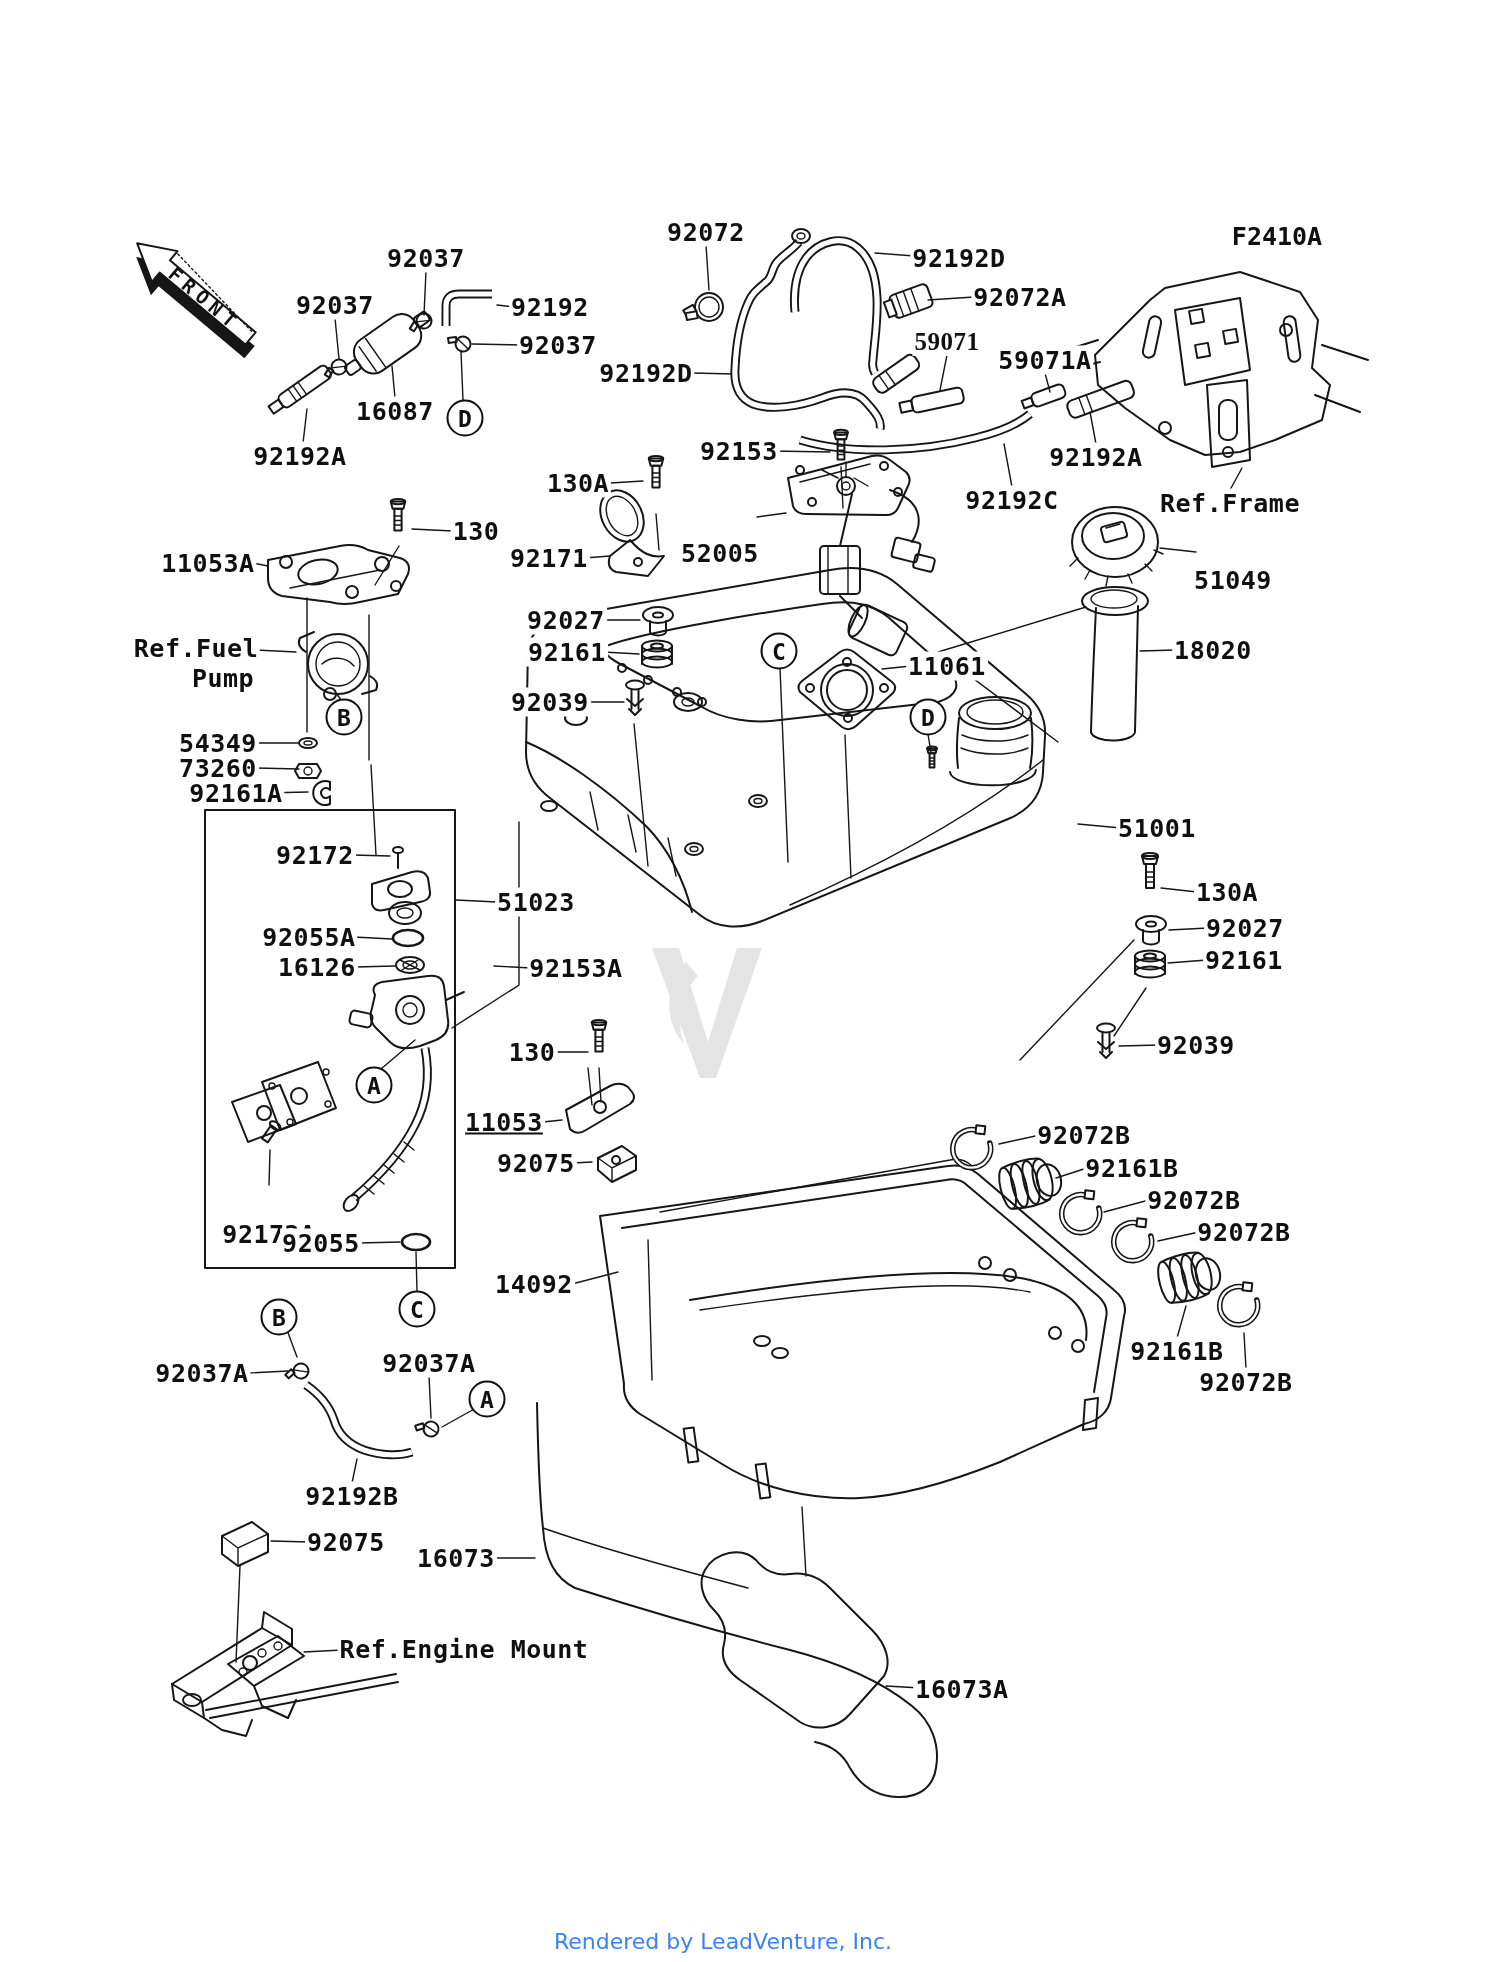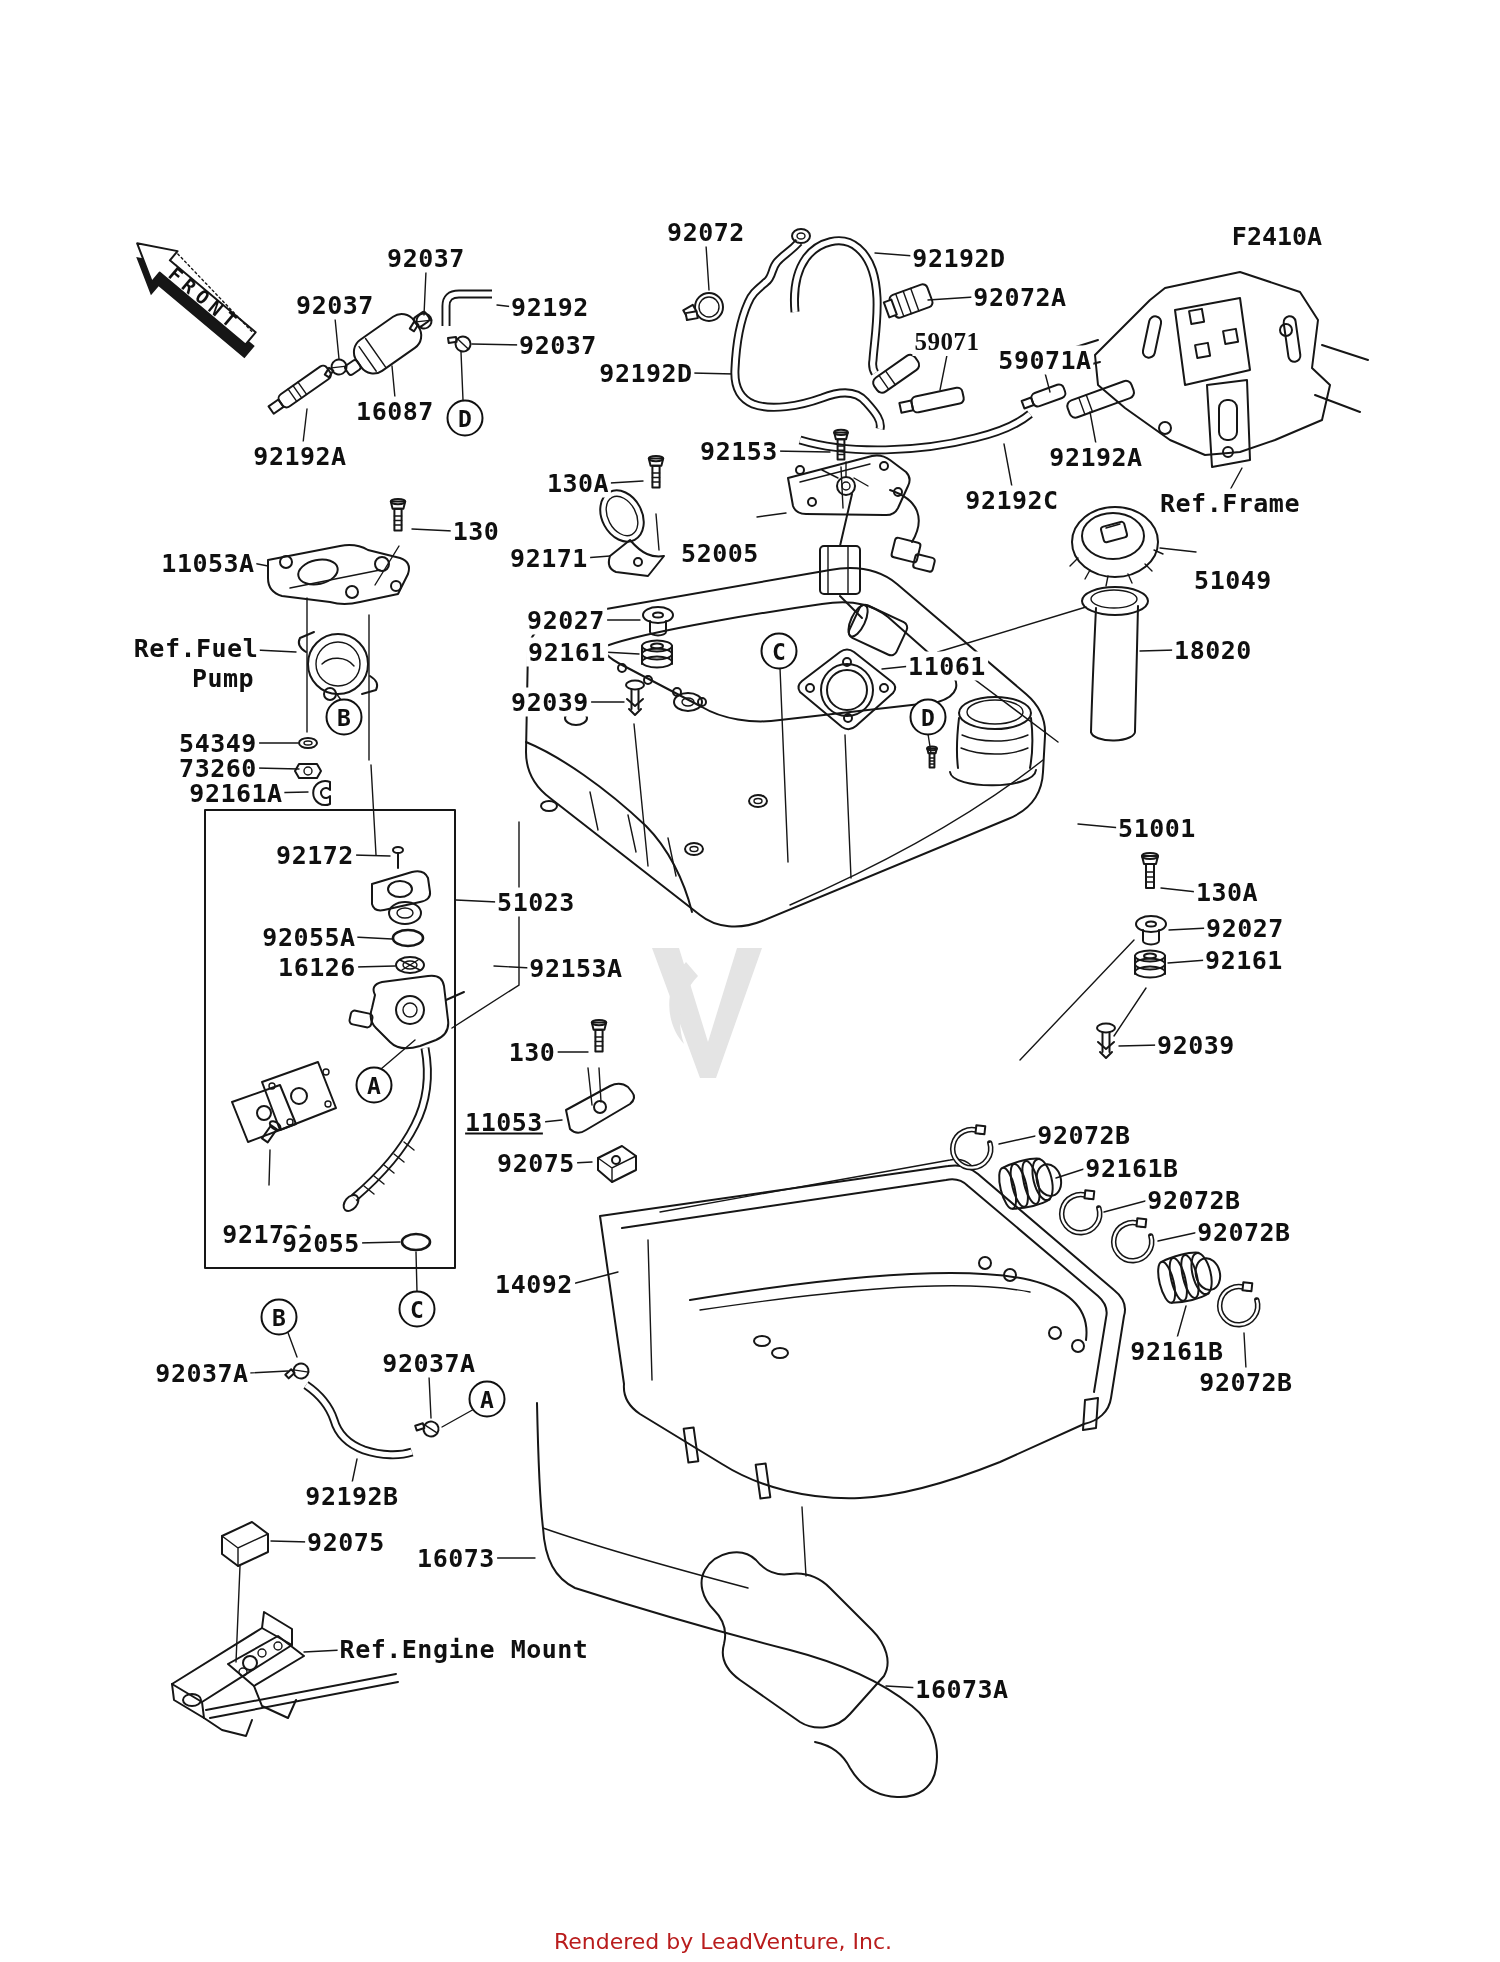--- a/index.html
+++ b/index.html
@@ -20,21 +20,21 @@
   .callout{position:absolute;transform:translate(-50%,-50%);width:33px;height:33px;
            border:2.5px solid #101010;border-radius:50%;background:#fff;color:#101010;
            font:700 23px "DejaVu Sans Mono","Liberation Mono",monospace;
            display:flex;align-items:center;justify-content:center;}
   #fig-code{position:absolute;transform:translate(-50%,-50%);
             font:700 25px "DejaVu Sans Mono","Liberation Mono",monospace;color:#101010;}
   #watermark-text{position:absolute;left:744px;top:1100px;transform:translate(-50%,-50%);
             font:700 46px "DejaVu Sans","Liberation Sans",sans-serif;color:#e0e0e0;
             letter-spacing:14px;white-space:nowrap;}
   #footer-credit{position:absolute;left:723px;top:1941px;transform:translate(-50%,-50%);
-            font:400 22px "DejaVu Sans","Liberation Sans",sans-serif;color:#b91c1c;white-space:nowrap;}
+            font:400 22px "DejaVu Sans","Liberation Sans",sans-serif;color:#3b82f6;white-space:nowrap;}
 </style>
 </head>
 <body>
 
 <div id="stage">
 
   <svg class="art" viewBox="0 0 1500 1962" xmlns="http://www.w3.org/2000/svg">
     <defs>
       <g id="bolt">
         <path class="ln" d="M-8,-16 L8,-16 L6,-8 L-6,-8 Z"></path>

